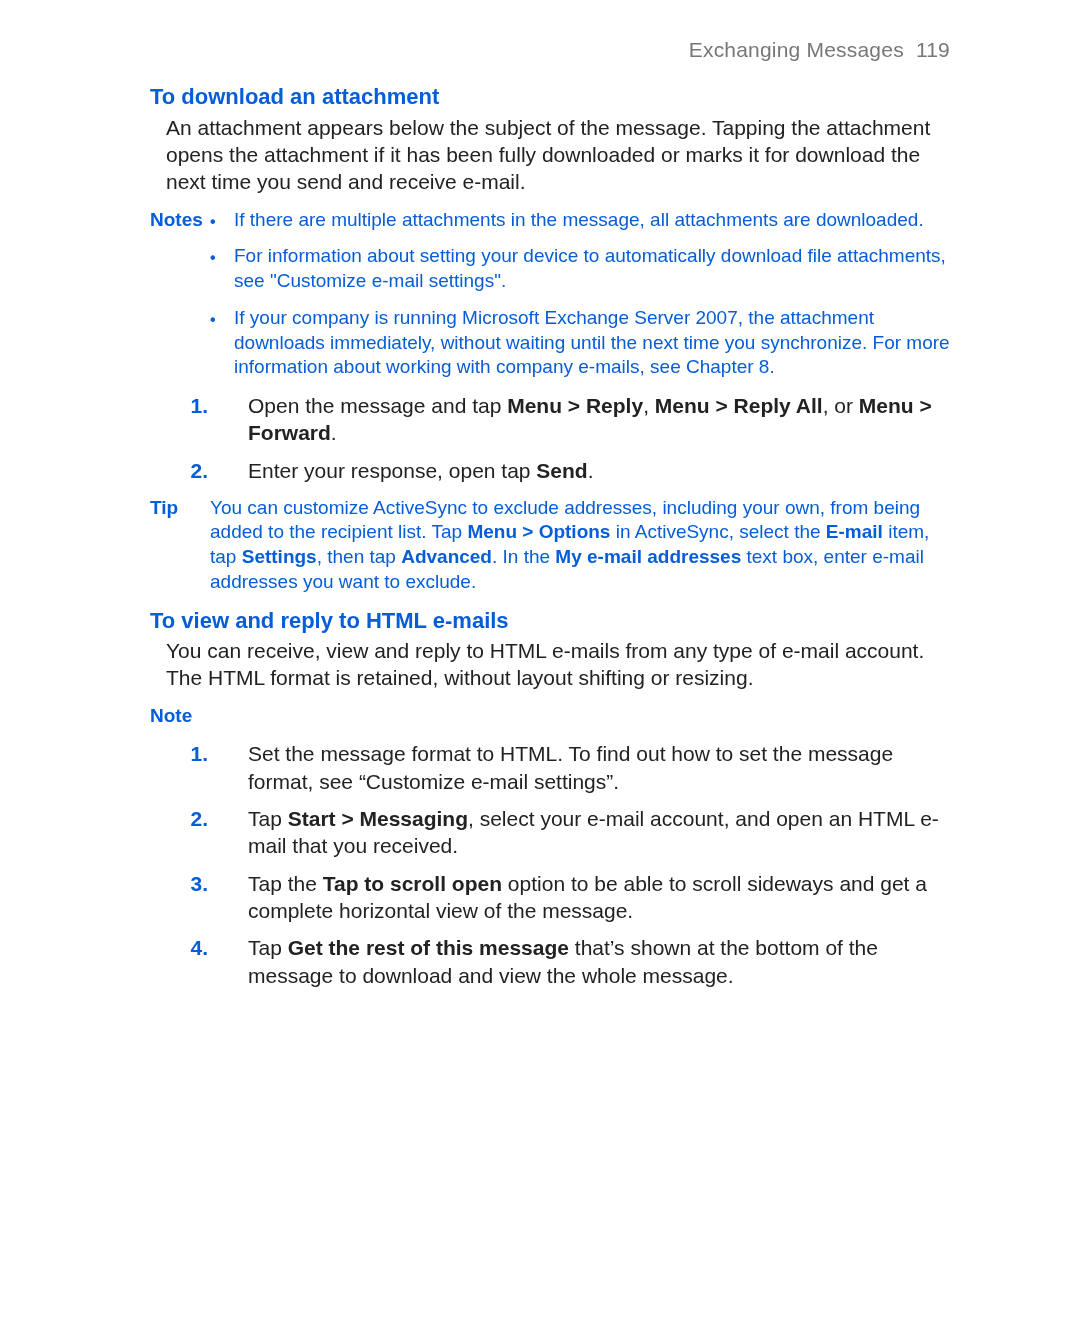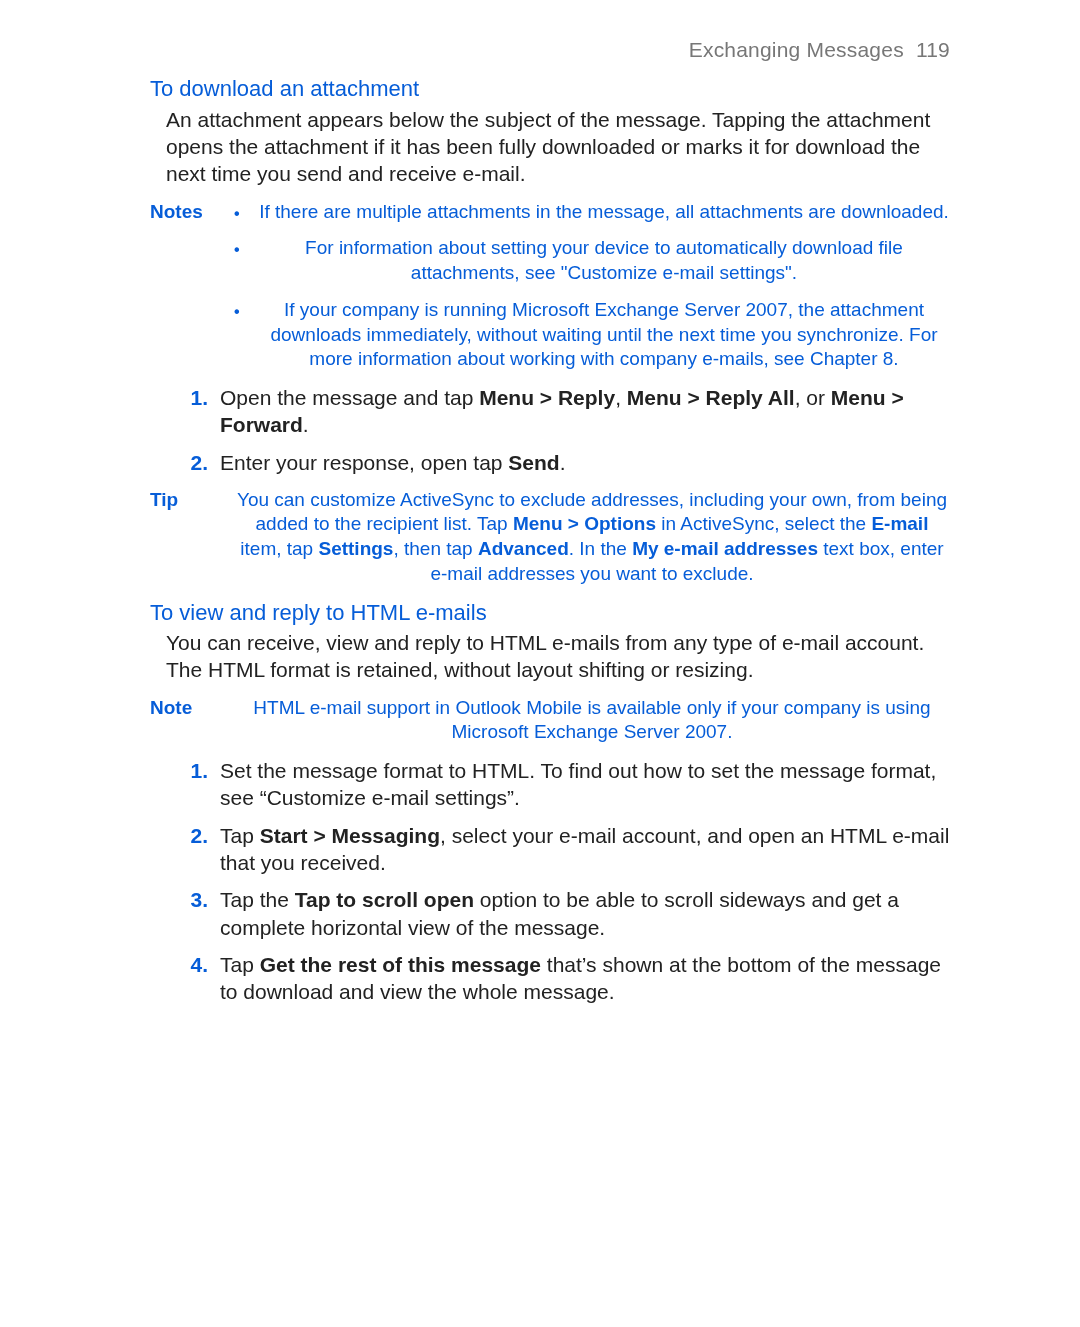--- a/index.html
+++ b/index.html
@@ -15,35 +15,34 @@
   .page {
     width: 1080px;
     min-height: 1327px;
     box-sizing: border-box;
     padding: 36px 130px 60px 150px;
   }
   .header {
     text-align: right;
     color: #777;
     font-size: 21px;
-    margin-bottom: 12px;
+    margin-bottom: 20px;
     letter-spacing: 0.2px;
   }
   .section-title {
     color: #065dd8;
-    font-weight: 400;
+    font-weight: 700;
     font-size: 22px;
     margin: 12px 0 2px 0;
   }
   .para {
     margin: 0 0 12px 16px;
   }
   .note-block {
     display: flex;
-    gap: 24px;
     margin: 4px 0 12px 0;
     color: #065dd8;
     font-size: 19px;
   }
   .note-label {
     flex: 0 0 60px;
     font-weight: 700;
   }
   .note-body {
     flex: 1;
@@ -54,38 +53,38 @@
     margin-bottom: 12px;
   }
   .note-body .bullet-row:last-child { margin-bottom: 0; }
   .bullet-dot {
     flex: 0 0 10px;
     font-weight: 700;
     line-height: 1;
     padding-top: 6px;
     font-size: 16px;
   }
-  .bullet-text { flex: 1; text-align: center; }
+  .bullet-text { flex: 1; }
   ol.steps {
     list-style: none;
     padding: 0;
     margin: 4px 0 12px 34px;
   }
   ol.steps li {
     display: flex;
     gap: 12px;
     margin-bottom: 10px;
   }
   ol.steps li .num {
     flex: 0 0 24px;
     text-align: right;
     color: #065dd8;
     font-weight: 700;
   }
-  ol.steps li .txt { flex: 1; }
+  ol.steps li .txt { flex: 1; margin-left: 28px; }
   b { font-weight: 700; }
 </style>
 </head>
 <body>
 
 <div class="page">
 
   <div class="header">
     <span>Exchanging Messages</span>&nbsp;&nbsp;<span>119</span>
   </div>
@@ -133,23 +132,20 @@
         <span>You can customize ActiveSync to exclude addresses, including your own, from being added to the recipient list. Tap </span><b>Menu &gt; Options</b><span> in ActiveSync, select the </span><b>E-mail</b><span> item, tap </span><b>Settings</b><span>, then tap </span><b>Advanced</b><span>. In the </span><b>My e-mail addresses</b><span> text box, enter e-mail addresses you want to exclude.</span>
       </div>
     </div>
   </div>
 
   <div class="section-title">To view and reply to HTML e-mails</div>
   <p class="para">You can receive, view and reply to HTML e-mails from any type of e-mail account. The HTML format is retained, without layout shifting or resizing.</p>
 
   <div class="note-block">
     <div class="note-label">Note</div>
-    <div class="note-body">
-      <div class="bullet-text">HTML e-mail support in Outlook Mobile is available only if your company is using Microsoft Exchange Server 2007.</div>
-    </div>
   </div>
 
   <ol class="steps">
     <li>
       <span class="num">1.</span>
       <span class="txt">Set the message format to HTML. To find out how to set the message format, see “Customize e-mail settings”.</span>
     </li>
     <li>
       <span class="num">2.</span>
       <span class="txt">

